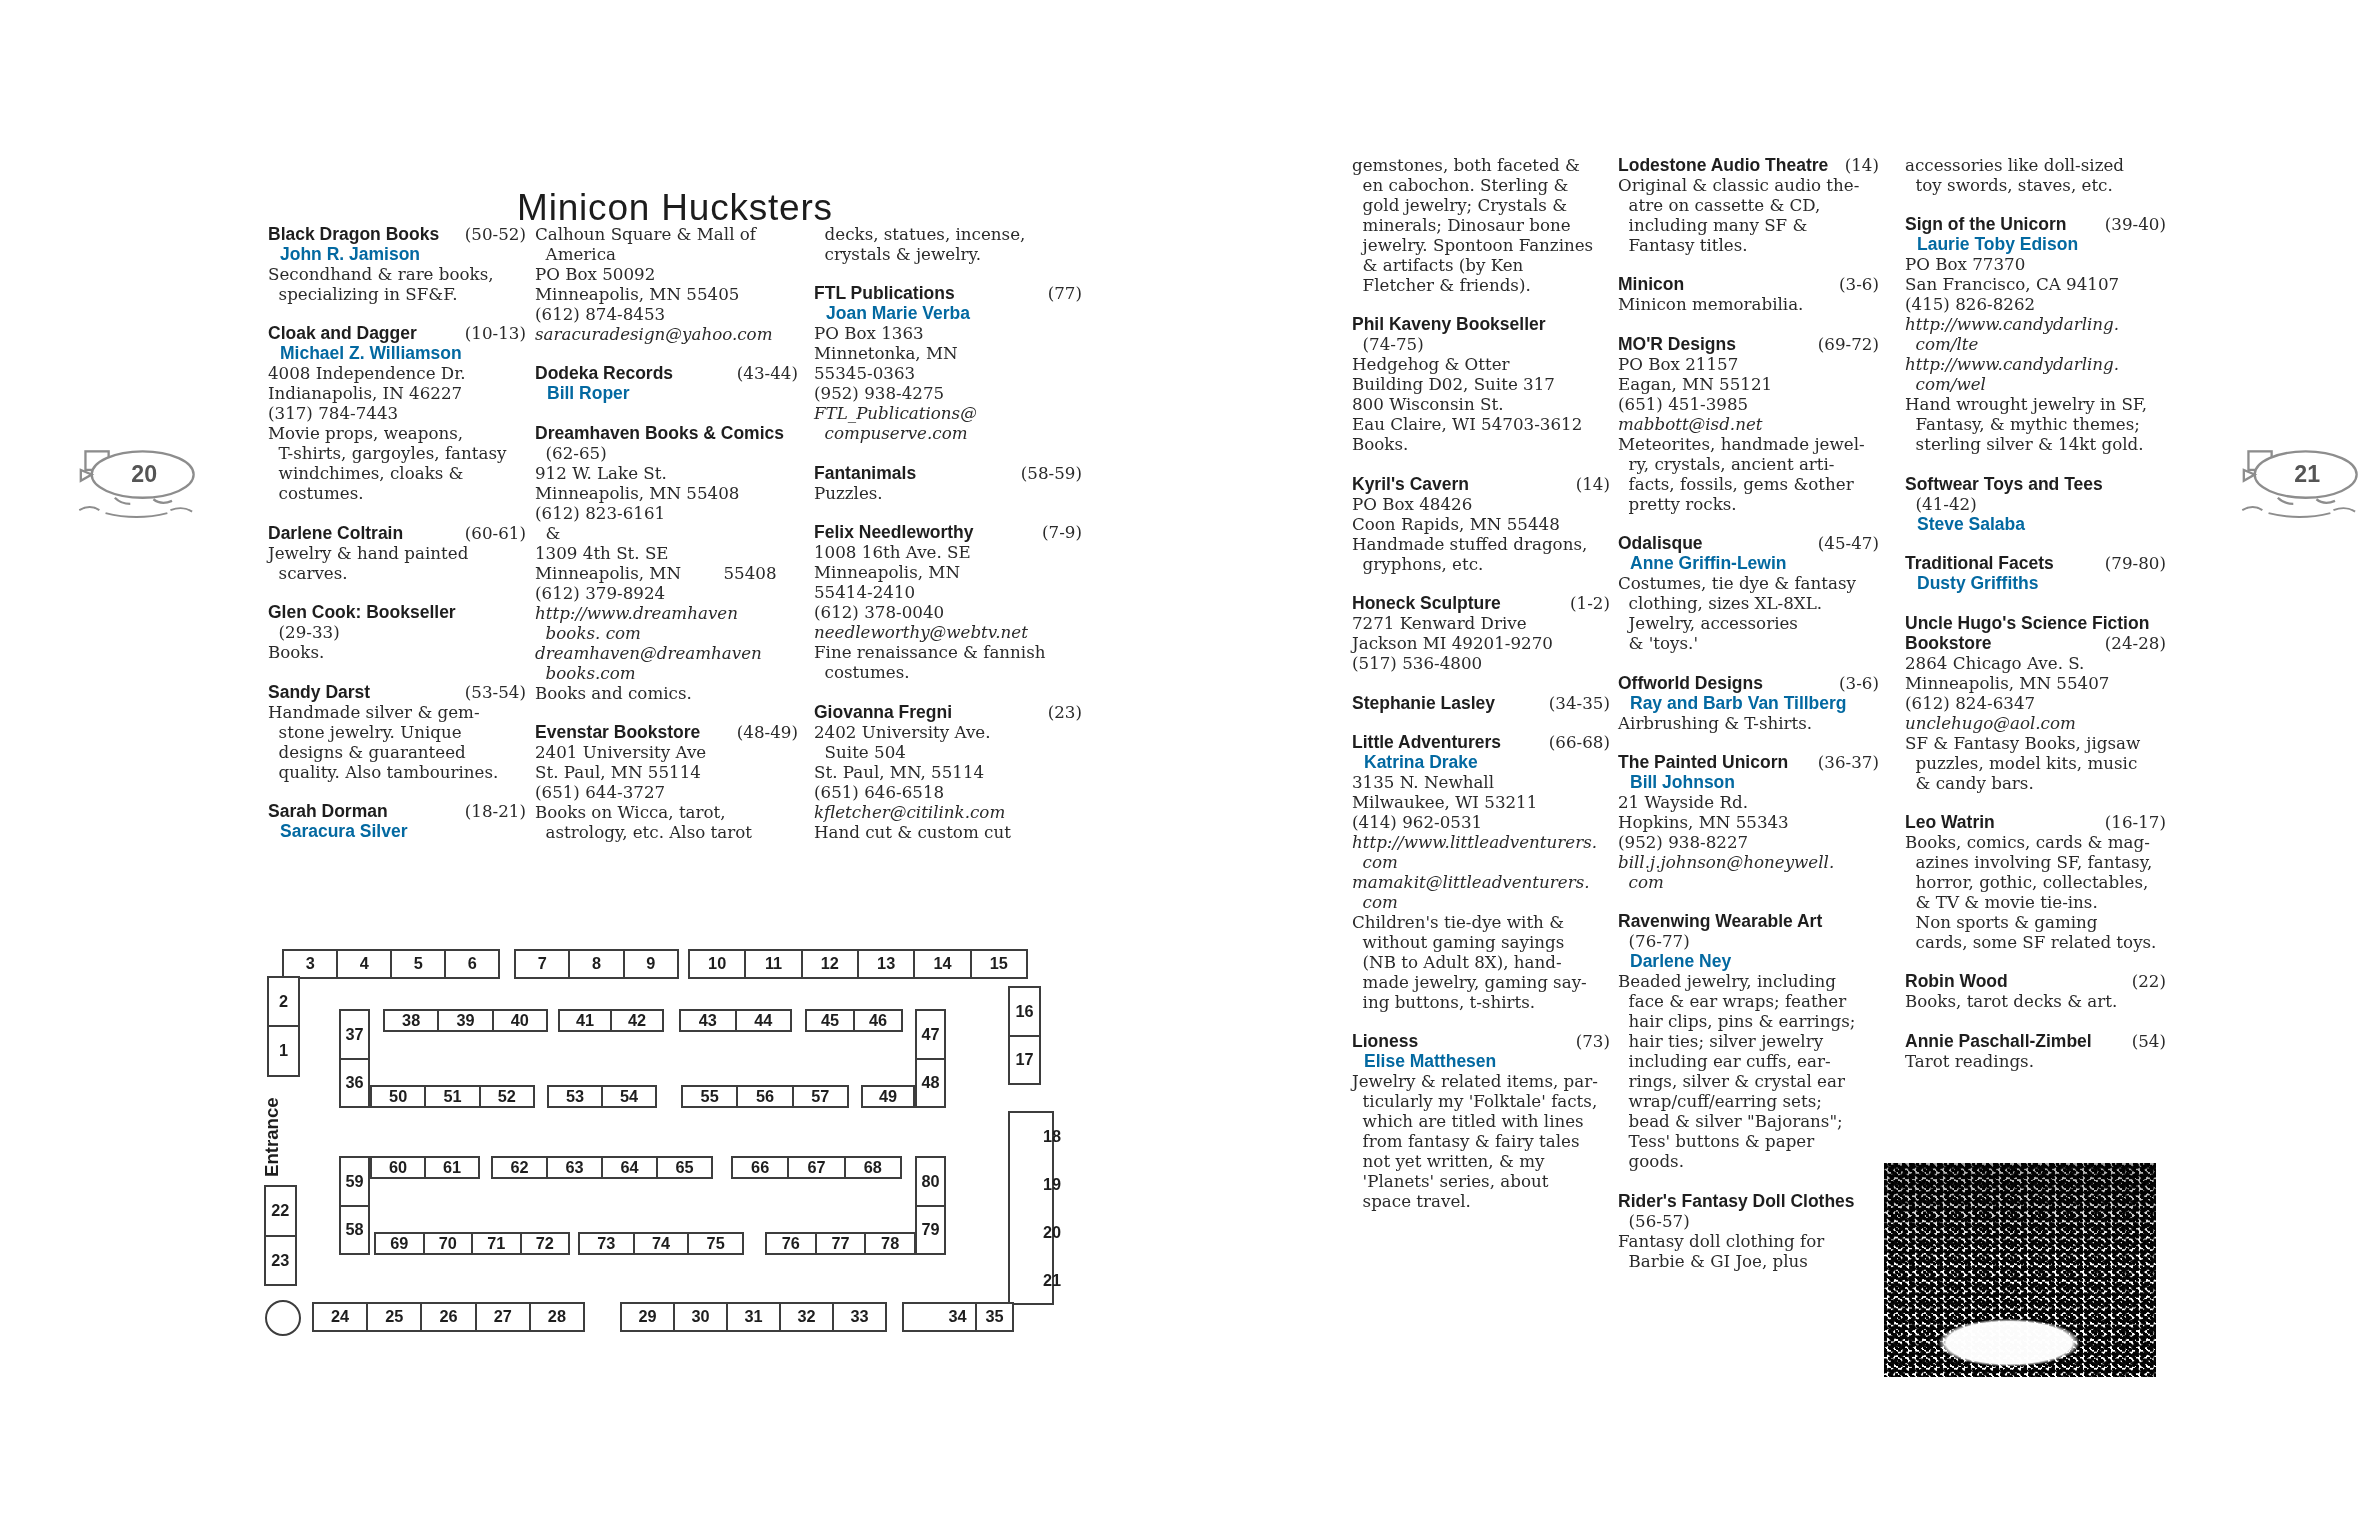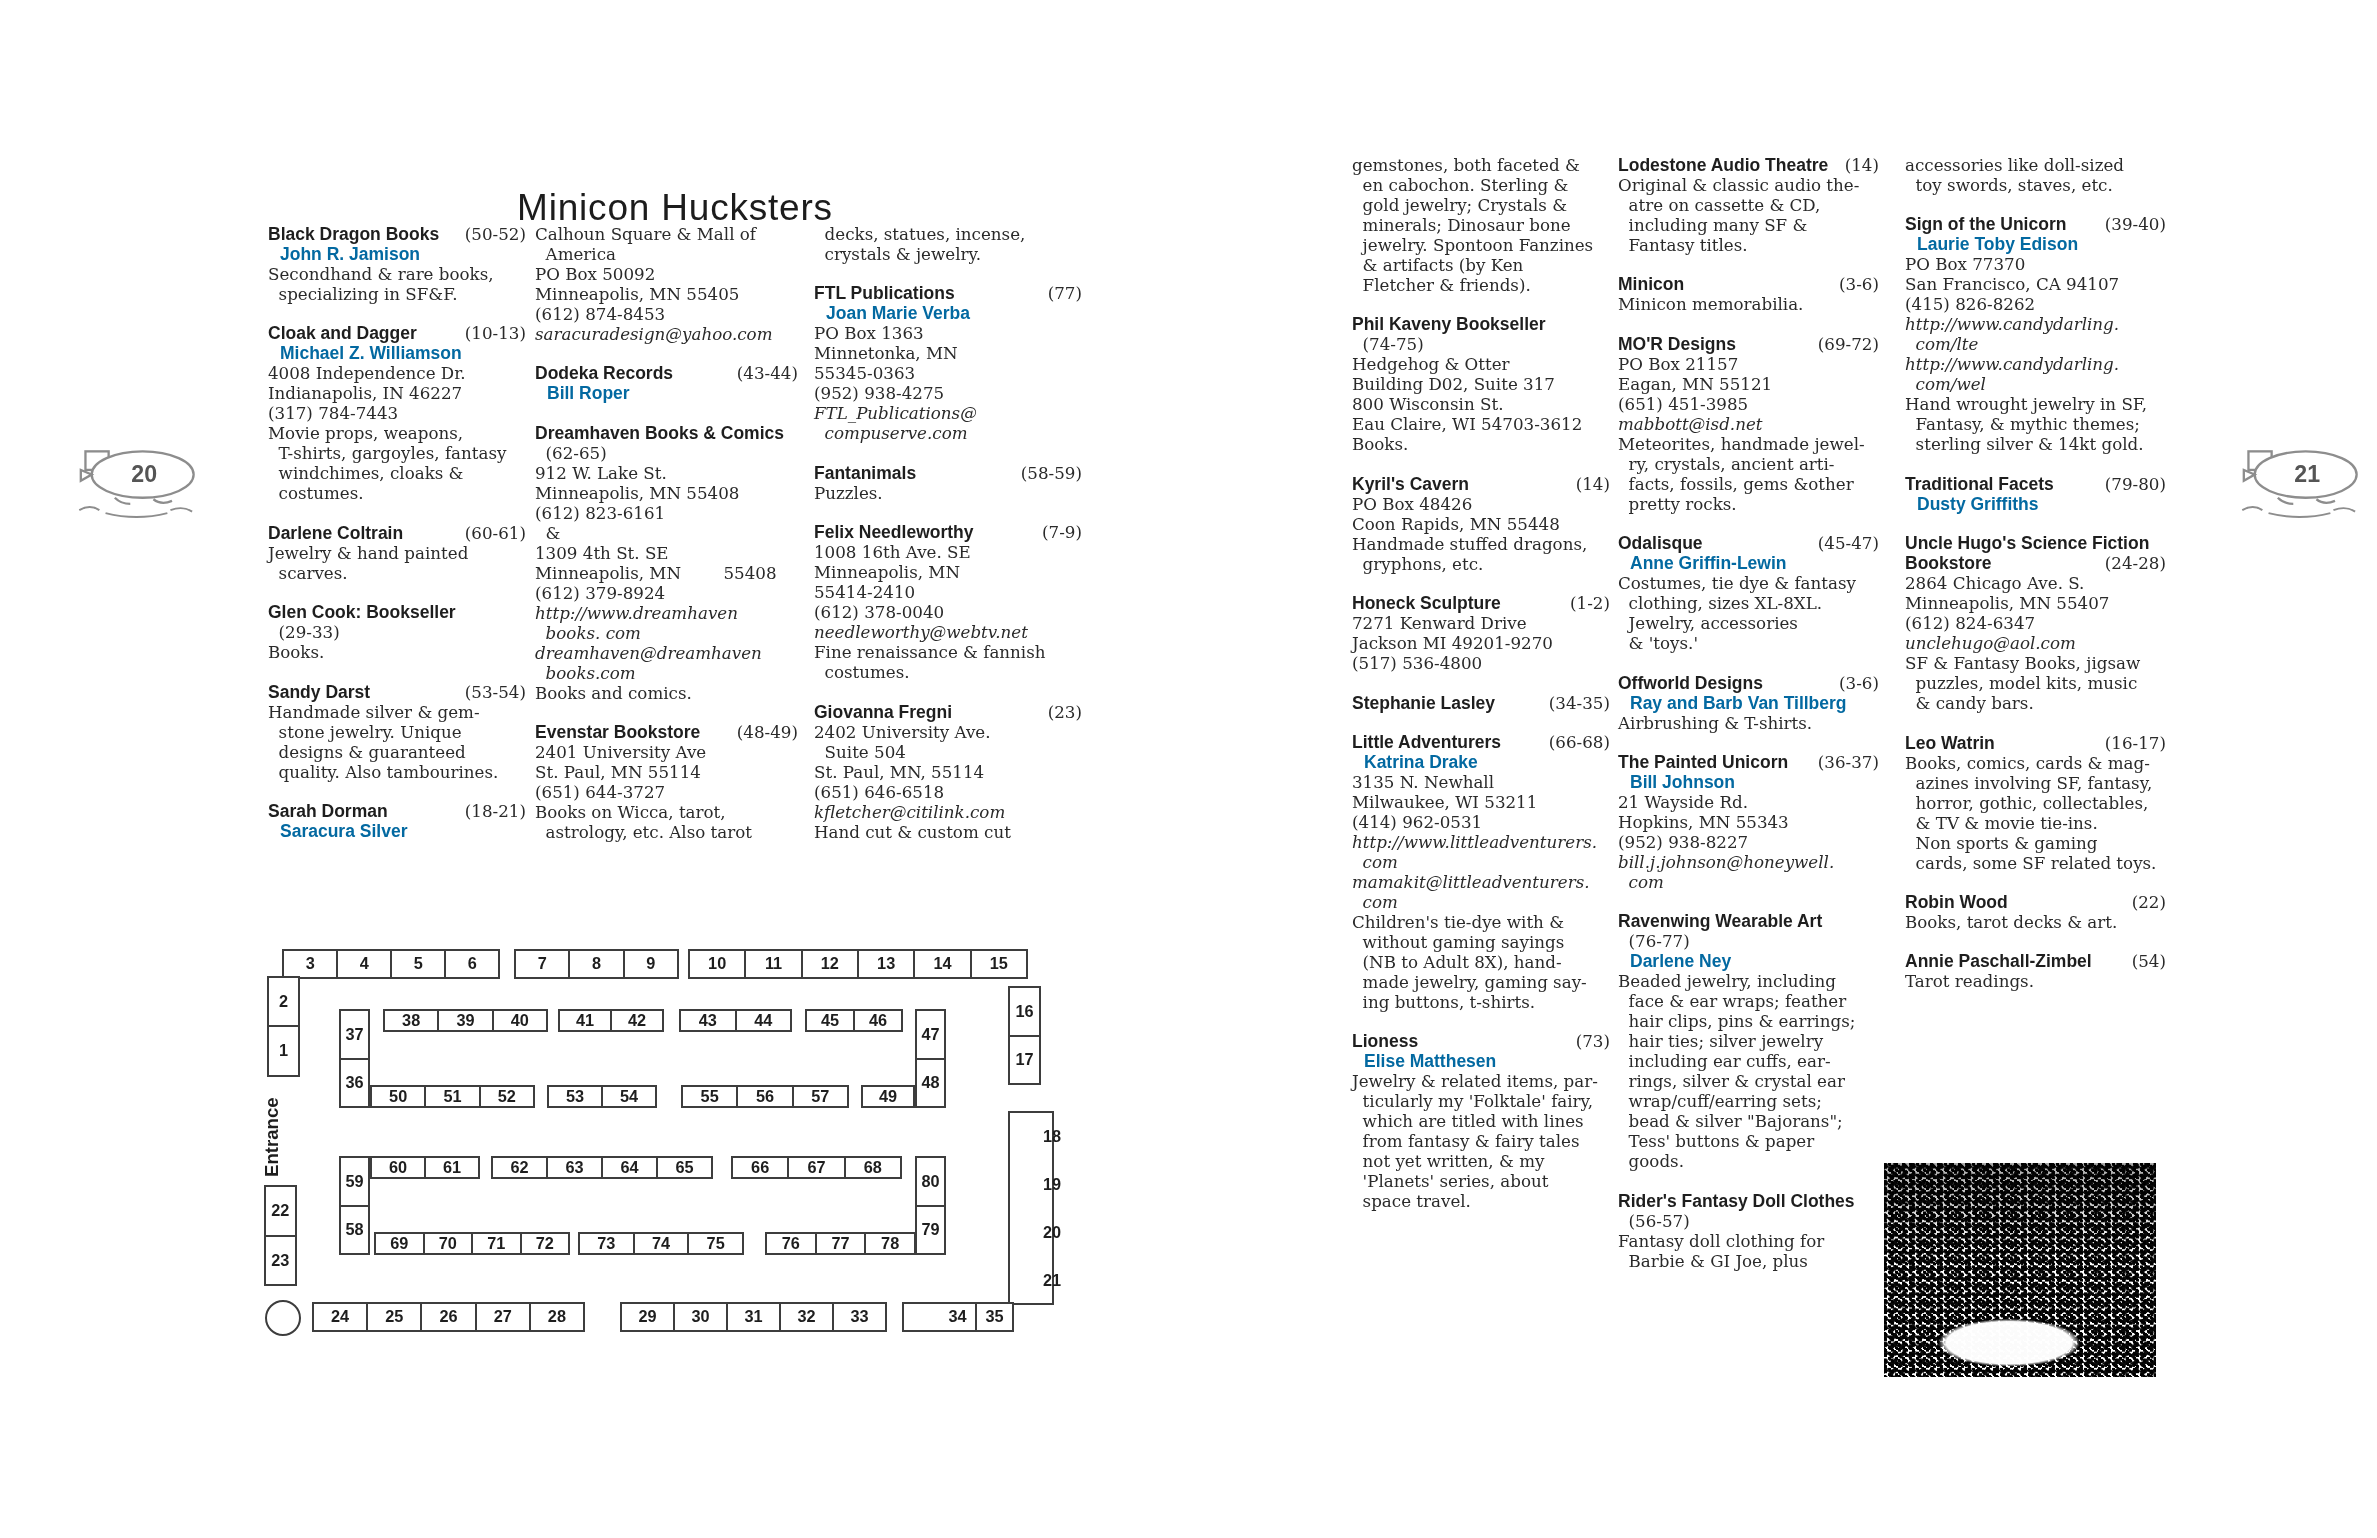--- a/index.html
+++ b/index.html
@@ -436,21 +436,21 @@
         <div class="ln">  made jewelry, gaming say-</div>
         <div class="ln">  ing buttons, t-shirts.</div>
       </div>
       <div class="entry">
         <div class="hrow">
           <span>Lioness</span>
           <span class="booth">(73)</span>
         </div>
         <div class="ln b">Elise Matthesen</div>
         <div class="ln">Jewelry &amp; related items, par-</div>
-        <div class="ln">  ticularly my 'Folktale' fairy,</div>
+        <div class="ln">  ticularly my 'Folktale' facts,</div>
         <div class="ln">  which are titled with lines</div>
         <div class="ln">  from fantasy &amp; fairy tales</div>
         <div class="ln">  not yet written, &amp; my</div>
         <div class="ln">  'Planets' series, about</div>
         <div class="ln">  space travel.</div>
       </div>
     </div>
     <div class="col" style="left: 1618px; top: 155px; width: 261px;">
       <div class="entry">
         <div class="hrow">
@@ -557,20 +557,27 @@
         <div class="ln i">http://www.candydarling.</div>
         <div class="ln i">  com/lte</div>
         <div class="ln i">http://www.candydarling.</div>
         <div class="ln i">  com/wel</div>
         <div class="ln">Hand wrought jewelry in SF,</div>
         <div class="ln">  Fantasy, &amp; mythic themes;</div>
         <div class="ln">  sterling silver &amp; 14kt gold.</div>
       </div>
       <div class="entry">
         <div class="hrow">
+          <span>Softwear Toys and Tees</span>
+        </div>
+        <div class="ln">  (41-42)</div>
+        <div class="ln b">Steve Salaba</div>
+      </div>
+      <div class="entry">
+        <div class="hrow">
           <span>Traditional Facets</span>
           <span class="booth">(79-80)</span>
         </div>
         <div class="ln b">Dusty Griffiths</div>
       </div>
       <div class="entry">
         <div class="hrow">
           <span>Uncle Hugo's Science Fiction</span>
         </div>
         <div class="hrow">

